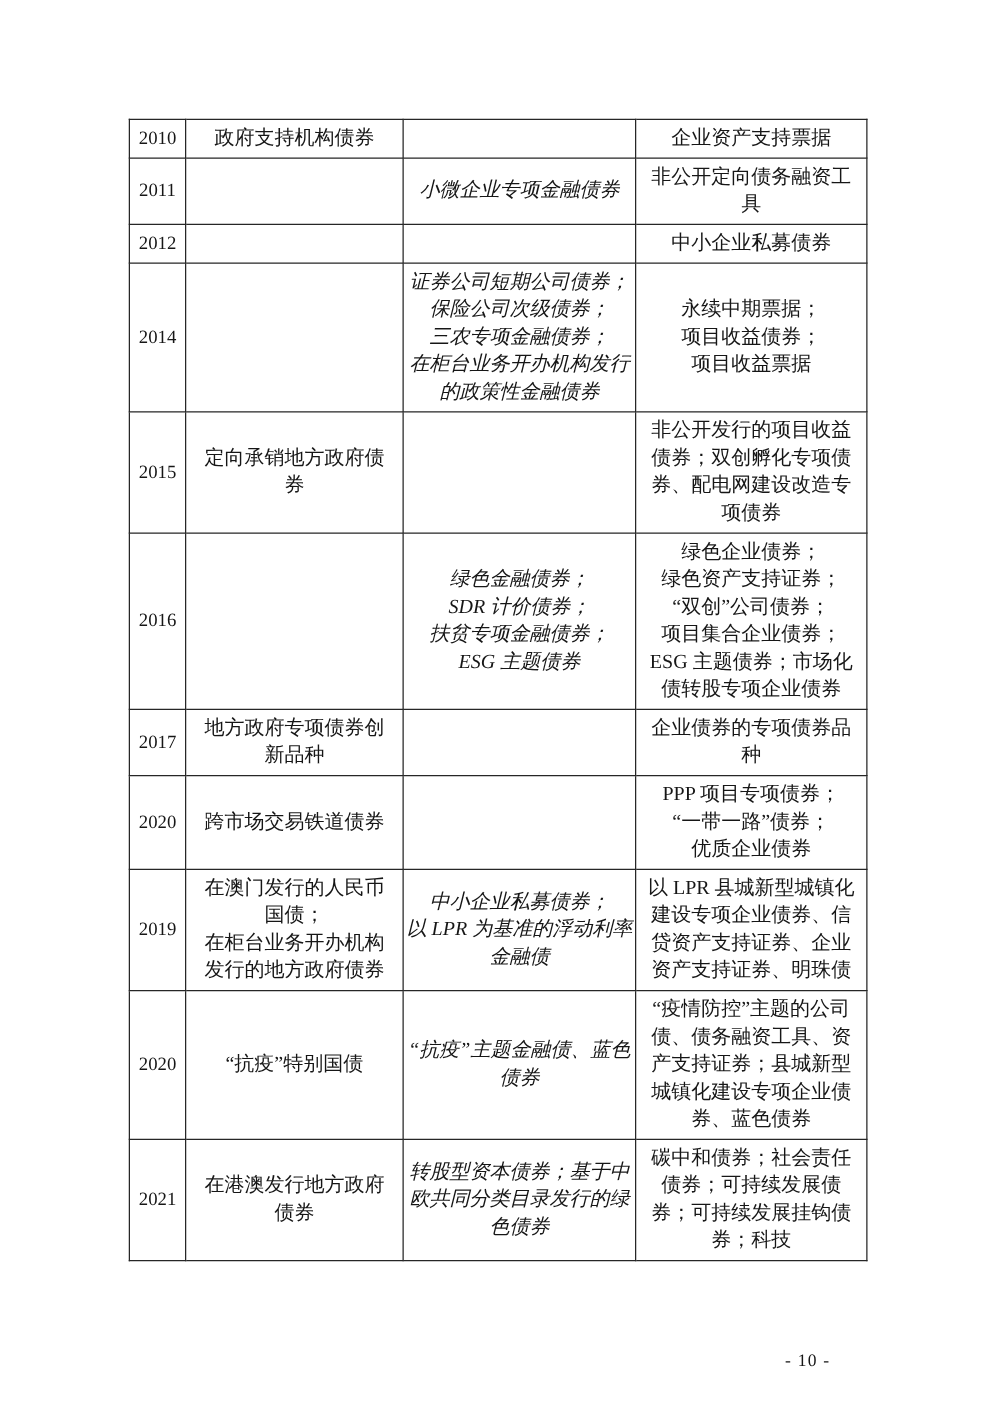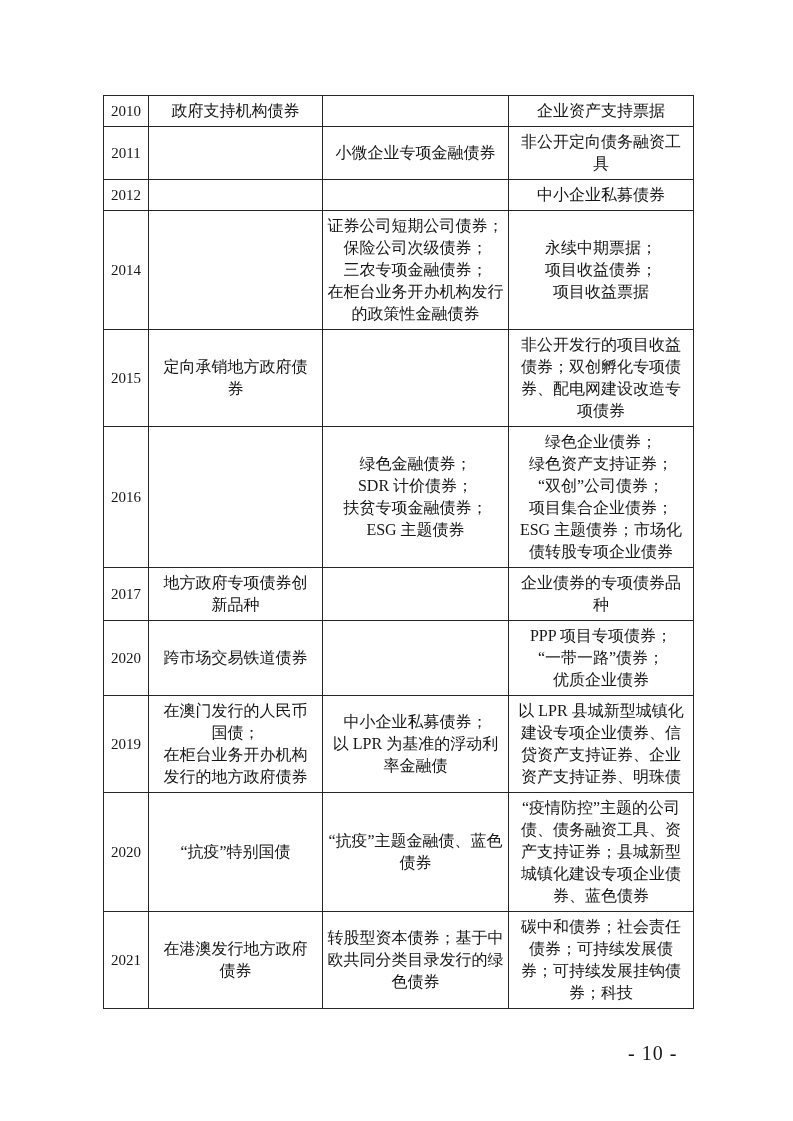--- a/index.html
+++ b/index.html
@@ -29,26 +29,26 @@
     word-break:break-all;
     margin-top:12px;
   }
   .doc-table td.year-col{
     font-size:15px;
     padding:4px 1px;
     white-space:nowrap;
     word-break:keep-all;
   }
   .doc-table td.c2{padding:4px 12px;}
-  .doc-table td.c3{padding:4px 2px;}
+  .doc-table td.c3{padding:4px 2px;font-style:italic;}
   .doc-table td.c4{padding:4px 6px;}
   .page-footer{
     position:absolute;
-    left:628px;top:1042px;
-    font-size:20px;
+    left:628px;top:1082px;
+    font-size:14px;
     letter-spacing:1px;
     color:#161616;
   }
 </style>
 </head>
 <body>
 
 <table class="doc-table">
   <colgroup>
     <col style="width:45px">

